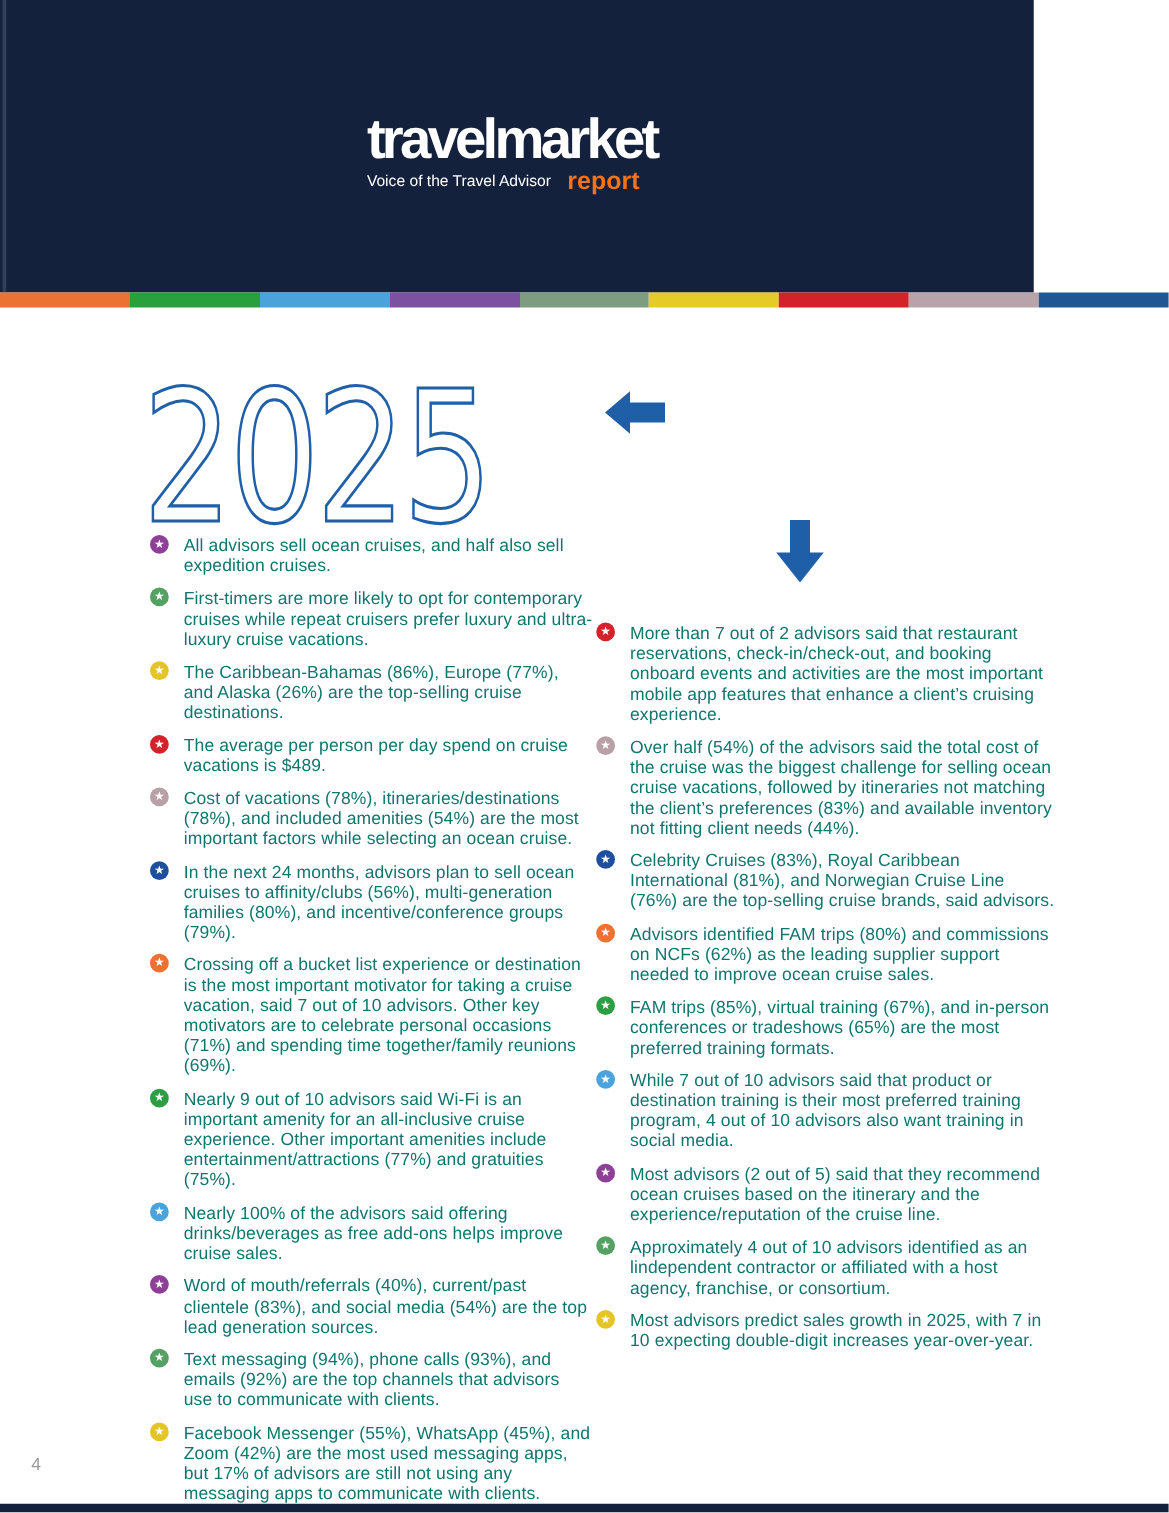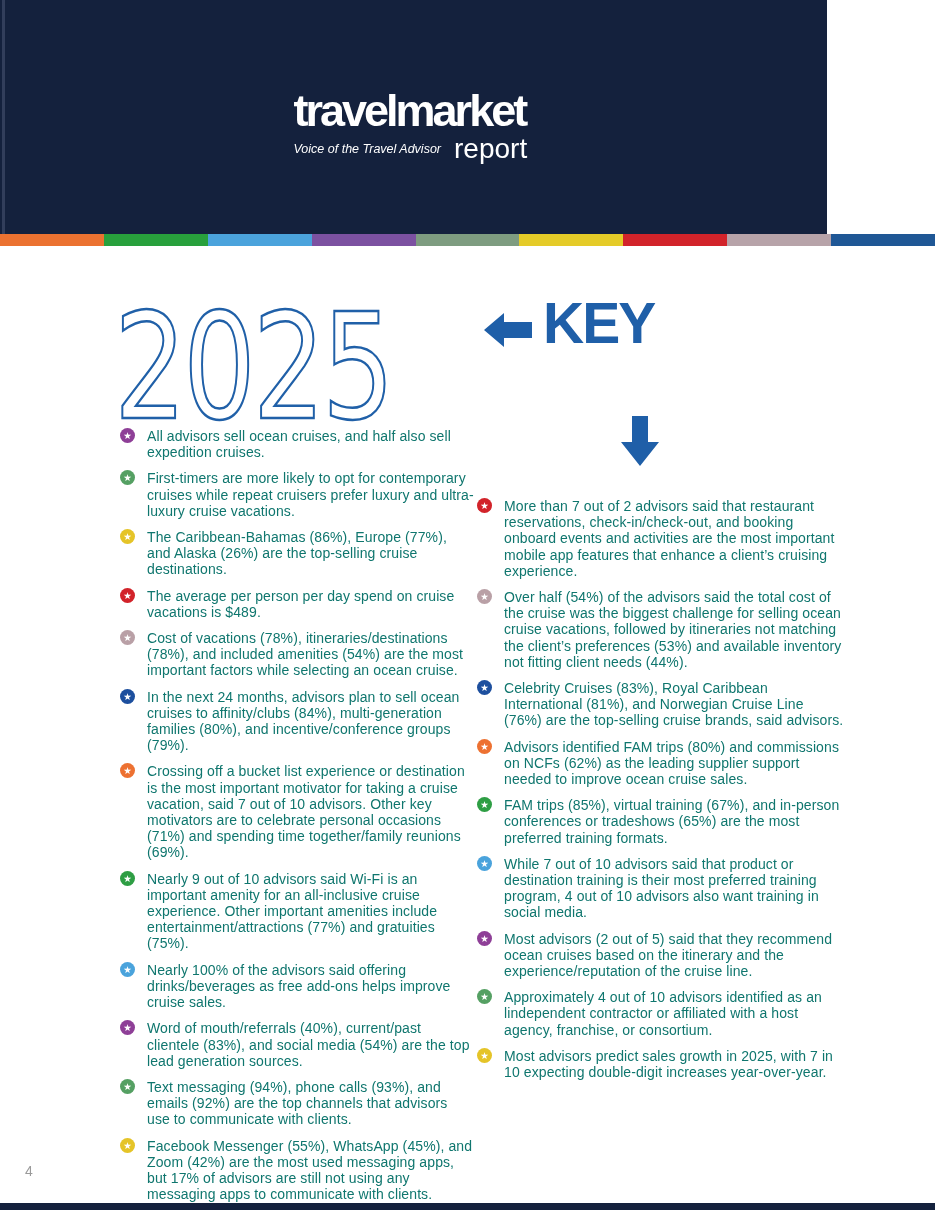--- a/index.html
+++ b/index.html
@@ -27,22 +27,22 @@
     color: #fff; width: 240px;
   }
   .logo-wordmark {
     font-size: 45px; font-weight: bold; letter-spacing: -3px;
     color: #fff; line-height: 1; white-space: nowrap;
   }
   .logo-row {
     display: flex; align-items: center; gap: 13px; margin-top: 2px;
     white-space: nowrap;
   }
-  .logo-tagline { font-size: 12.5px; font-style: italic; color: #fff; letter-spacing: 0px; }
-  .logo-report { font-size: 28px; font-weight: 400; color: #ffffff; letter-spacing: 0px; line-height: 1; }
+  .logo-tagline { font-size: 12.5px; color: #fff; letter-spacing: 0px; }
+  .logo-report { font-size: 20px; font-weight: 700; color: #f97316; letter-spacing: 0px; line-height: 1; }
 
   
   .stripe {
     position: absolute; left: 0; top: 234px; width: 935px; height: 12px;
     display: flex;
   }
   .stripe span { flex: 1 1 0; height: 100%; }
 
   
   .year {
@@ -119,21 +119,20 @@
 
   <div class="year">2025</div>
 
   <span class="left-arrow">
     <svg width="48" height="38" viewBox="0 0 48 38">
       <path d="M0 19 L20 2 L20 11 L48 11 L48 27 L20 27 L20 36 Z" fill="#1F5FA8"></path>
     </svg>
   </span>
 
   <div class="hero-title">
-    <div>KEY</div>
   </div>
 
   <span class="down-arrow">
     <svg width="40" height="50" viewBox="0 0 40 50">
       <path d="M12 0 L28 0 L28 26 L39 26 L20 50 L1 26 L12 26 Z" fill="#1F5FA8"></path>
     </svg>
   </span>
 
   <div class="col col-left" id="col-left">
   <div class="finding">
@@ -156,21 +155,21 @@
     <p class="finding-text">The average per person per day spend on cruise vacations is $489.</p>
   </div>
 
   <div class="finding">
     <span class="star" style="background: rgb(185, 160, 166);">★</span>
     <p class="finding-text">Cost of vacations (78%), itineraries/destinations (78%), and included amenities (54%) are the most important factors while selecting an ocean cruise.</p>
   </div>
 
   <div class="finding">
     <span class="star" style="background: rgb(29, 79, 158);">★</span>
-    <p class="finding-text">In the next 24 months, advisors plan to sell ocean cruises to affinity/clubs (84%), multi-generation families (80%), and incentive/conference groups (79%).</p>
+    <p class="finding-text">In the next 24 months, advisors plan to sell ocean cruises to affinity/clubs (56%), multi-generation families (80%), and incentive/conference groups (79%).</p>
   </div>
 
   <div class="finding">
     <span class="star" style="background: rgb(237, 113, 49);">★</span>
     <p class="finding-text">Crossing off a bucket list experience or destination is the most important motivator for taking a cruise vacation, said 7 out of 10 advisors. Other key motivators are to celebrate personal occasions (71%) and spending time together/family reunions (69%).</p>
   </div>
 
   <div class="finding">
     <span class="star" style="background: rgb(46, 158, 68);">★</span>
     <p class="finding-text">Nearly 9 out of 10 advisors said Wi-Fi is an important amenity for an all-inclusive cruise experience. Other important amenities include entertainment/attractions (77%) and gratuities (75%).</p>
@@ -197,21 +196,21 @@
   </div>
 </div>
   <div class="col col-right" id="col-right">
   <div class="finding">
     <span class="star" style="background: rgb(210, 35, 42);">★</span>
     <p class="finding-text">More than 7 out of 2 advisors said that restaurant reservations, check-in/check-out, and booking onboard events and activities are the most important mobile app features that enhance a client’s cruising experience.</p>
   </div>
 
   <div class="finding">
     <span class="star" style="background: rgb(185, 160, 166);">★</span>
-    <p class="finding-text">Over half (54%) of the advisors said the total cost of the cruise was the biggest challenge for selling ocean cruise vacations, followed by itineraries not matching the client’s preferences (53%) and available inventory not fitting client needs (44%).</p>
+    <p class="finding-text">Over half (54%) of the advisors said the total cost of the cruise was the biggest challenge for selling ocean cruise vacations, followed by itineraries not matching the client’s preferences (83%) and available inventory not fitting client needs (44%).</p>
   </div>
 
   <div class="finding">
     <span class="star" style="background: rgb(29, 79, 158);">★</span>
     <p class="finding-text">Celebrity Cruises (83%), Royal Caribbean International (81%), and Norwegian Cruise Line (76%) are the top-selling cruise brands, said advisors.</p>
   </div>
 
   <div class="finding">
     <span class="star" style="background: rgb(237, 113, 49);">★</span>
     <p class="finding-text">Advisors identified FAM trips (80%) and commissions on NCFs (62%) as the leading supplier support needed to improve ocean cruise sales.</p>

